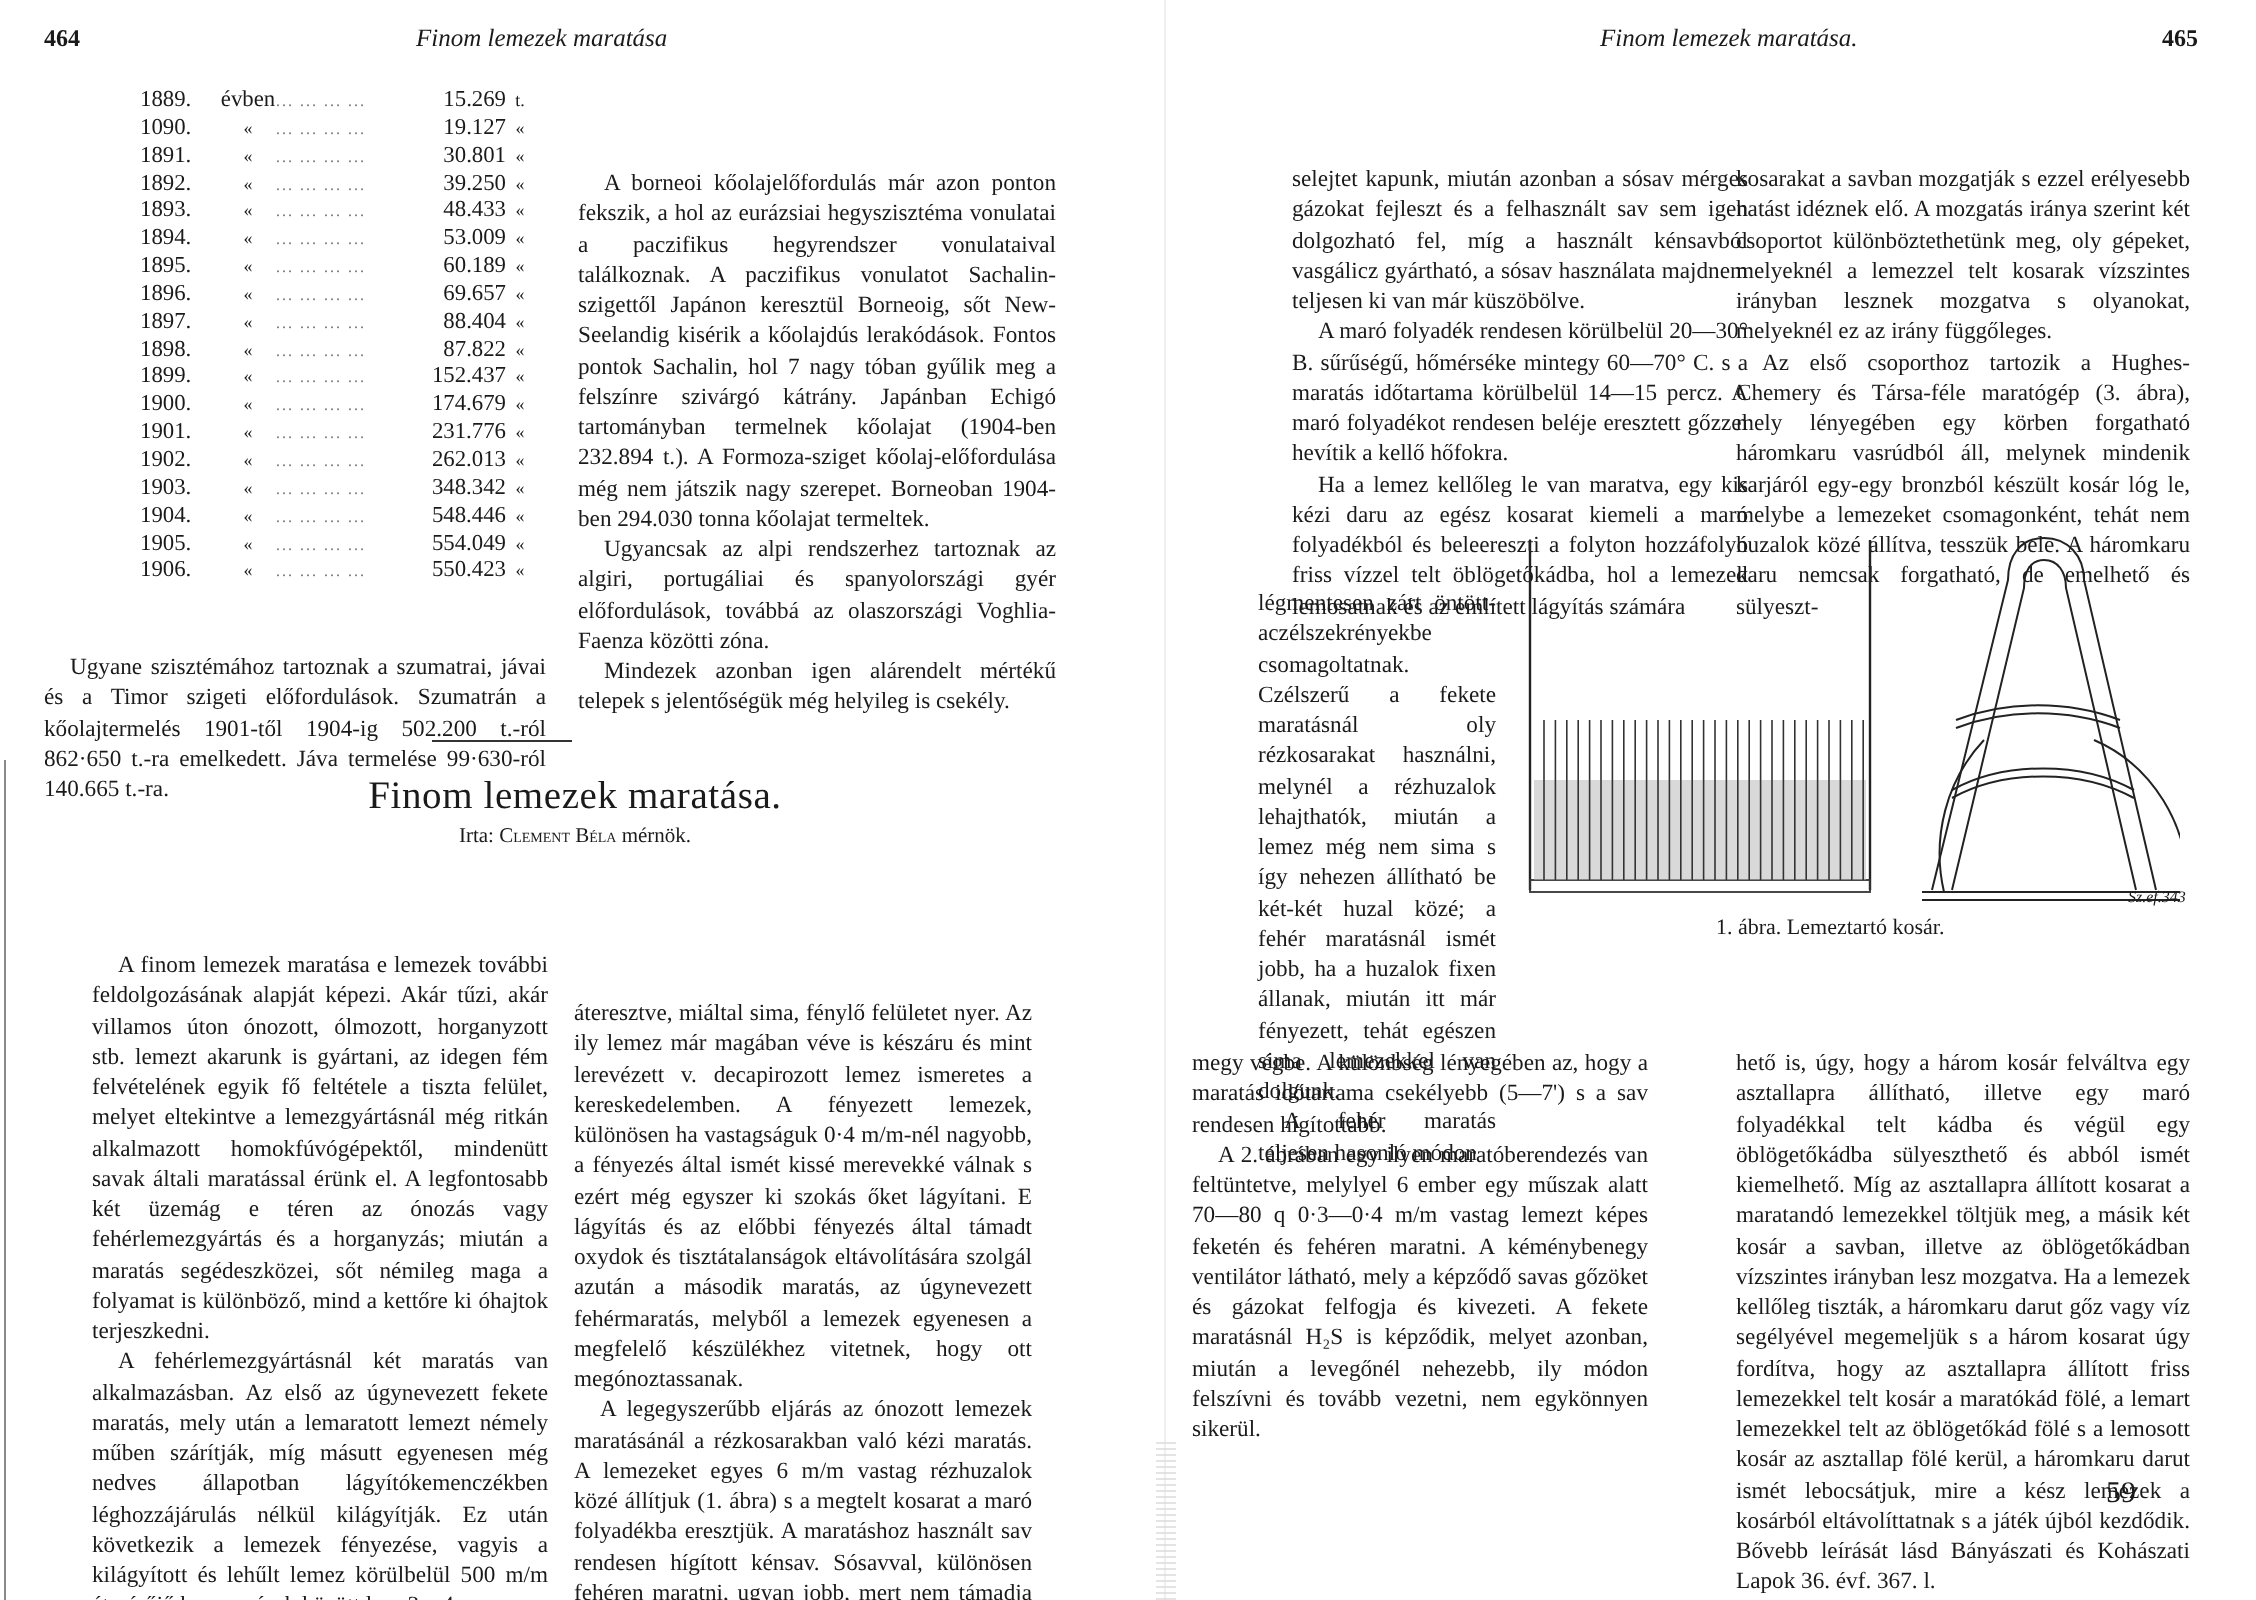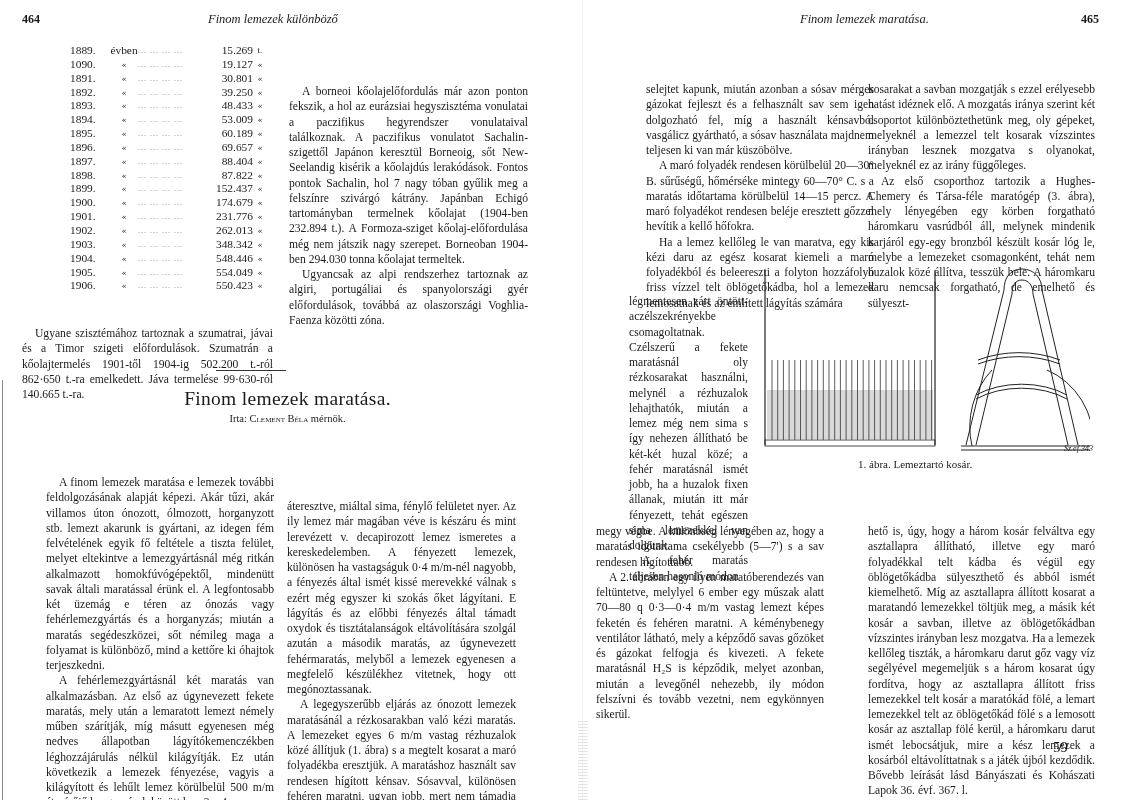--- a/index.html
+++ b/index.html
@@ -49,21 +49,21 @@
 <div class="spread">
   <div class="gutter-left"></div>
   <div class="gutter-mid"></div>
   <div class="speckle"></div>
 
   <div>
     <div class="runhead" style="left:22px;">
       <span class="pagenum">464</span>
     </div>
     <div class="runhead" style="left:208px;">
-      <span class="title">Finom lemezek különböző</span>
+      <span class="title">Finom lemezek maratása</span>
     </div>
 
     <table class="prod">
       <tbody id="prod-body">
           <tr>
             <td class="yr">1889.</td>
             <td class="ditto" style="font-size: 11.4px;">évben</td>
             <td class="dots">... ... ... ...</td>
             <td class="val">15.269</td>
             <td class="unit">t.</td>
@@ -190,20 +190,21 @@
         </tbody>
     </table>
 
     <div class="col" style="left:22px; top:286px; width:251px;">
       <p>Ugyane szisztémához tartoznak a szumatrai, jávai és a Timor szigeti előfordulások. Szumatrán a kőolajtermelés 1901-től 1904-ig 502.200 t.-ról 862·650 t.-ra emelkedett. Jáva termelése 99·630-ról 140.665 t.-ra.</p>
     </div>
 
     <div class="col" style="left:289px; top:44px; width:239px;">
       <p>A borneoi kőolajelőfordulás már azon ponton fekszik, a hol az eurázsiai hegyszisztéma vonulatai a paczifikus hegyrendszer vonulataival találkoznak. A paczifikus vonulatot Sachalin-szigettől Japánon keresztül Borneoig, sőt New-Seelandig kisérik a kőolajdús lerakódások. Fontos pontok Sachalin, hol 7 nagy tóban gyűlik meg a felszínre szivárgó kátrány. Japánban Echigó tartományban termelnek kőolajat (1904-ben 232.894 t.). A Formoza-sziget kőolaj-előfordulása még nem játszik nagy szerepet. Borneoban 1904-ben 294.030 tonna kőolajat termeltek.</p>
       <p>Ugyancsak az alpi rendszerhez tartoznak az algiri, portugáliai és spanyolországi gyér előfordulások, továbbá az olaszországi Voghlia-Faenza közötti zóna.</p>
+      <p>Mindezek azonban igen alárendelt mértékű telepek s jelentőségük még helyileg is csekély.</p>
     </div>
 
     <div class="rule"></div>
     <div class="article-title">Finom lemezek maratása.</div>
     <div class="byline">
       <span>Irta:</span>
       <span class="sc">Clement Béla</span>
       <span>mérnök.</span>
     </div>
 

